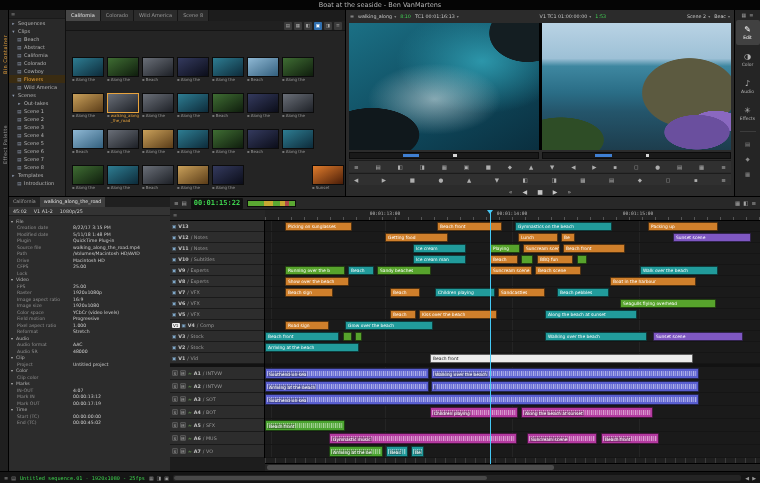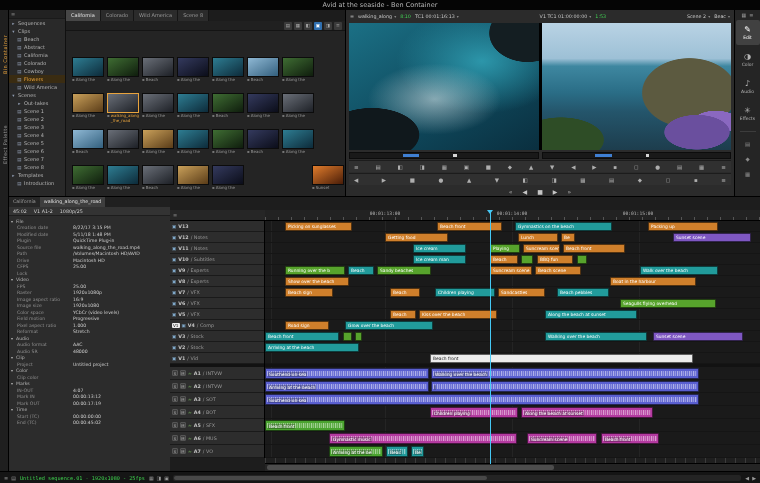--- a/index.html
+++ b/index.html
@@ -138,21 +138,21 @@
   .fics { display:flex; gap:3px; }
   .seq { font-size:5.2px; color:#3fd34f; font-family:"DejaVu Sans Mono", monospace; white-space:nowrap; }
   .fscroll { flex:1; height:6px; background:#242424; border-radius:2px; position:relative; }
   .fthumb { position:absolute; left:1px; top:1px; height:4px; width:55%; background:#484848; border-radius:2px; }
 </style>
 </head>
 <body>
 
 <div class="app">
 
-  <div class="titlebar">Avid at the seaside - Ben Container</div>
+  <div class="titlebar">Boat at the seaside - Ben VanMartens</div>
 
   <div class="rail">
     <div class="rtab rtab1" style="color:#e8a33d;">Bin Container</div>
     <div class="rtab rtab2">Effect Palette</div>
   </div>
 
   <div class="project">
     <div class="project-head">
       <span>≡</span>
     </div>
@@ -834,20 +834,44 @@
 
         <div class="kv">
 
           <span class="k">End (TC)</span>
           <span class="v">00:00:45:02</span>
         </div>
       </div>
   </div>
 
   <div class="timeline">
+    <div class="tl-toolbar">
+      <div class="tlics">
+
+      <span class="tlic">≡</span>
+          <span class="tlic">▤</span>
+        </div>
+      <span class="tl-tc">00:01:15:22</span>
+      <div class="ov">
+
+      <span class="ovseg" style="width: 16px; background: rgb(90, 168, 50);"></span>
+          <span class="ovseg" style="width: 9px; background: rgb(200, 168, 50);"></span>
+          <span class="ovseg" style="width: 7px; background: rgb(90, 168, 50);"></span>
+          <span class="ovseg" style="width: 5px; background: rgb(200, 168, 50);"></span>
+          <span class="ovseg" style="width: 4px; background: rgb(176, 72, 72);"></span>
+          <span class="ovseg" style="width: 6px; background: rgb(90, 168, 50);"></span>
+        </div>
+      <span class="spacer"></span>
+      <div class="tlics">
+
+      <span class="tlic">▦</span>
+          <span class="tlic">◧</span>
+          <span class="tlic">≡</span>
+        </div>
+    </div>
 
     <div class="tl-corner">
       <span>≡</span>
     </div>
     <div class="tl-ruler">
 
     <span class="rlabel" style="left: 120px;">00:01:13:00</span>
         <span class="rlabel" style="left: 247px;">00:01:14:00</span>
         <span class="rlabel" style="left: 373px;">00:01:15:00</span>
       </div>

